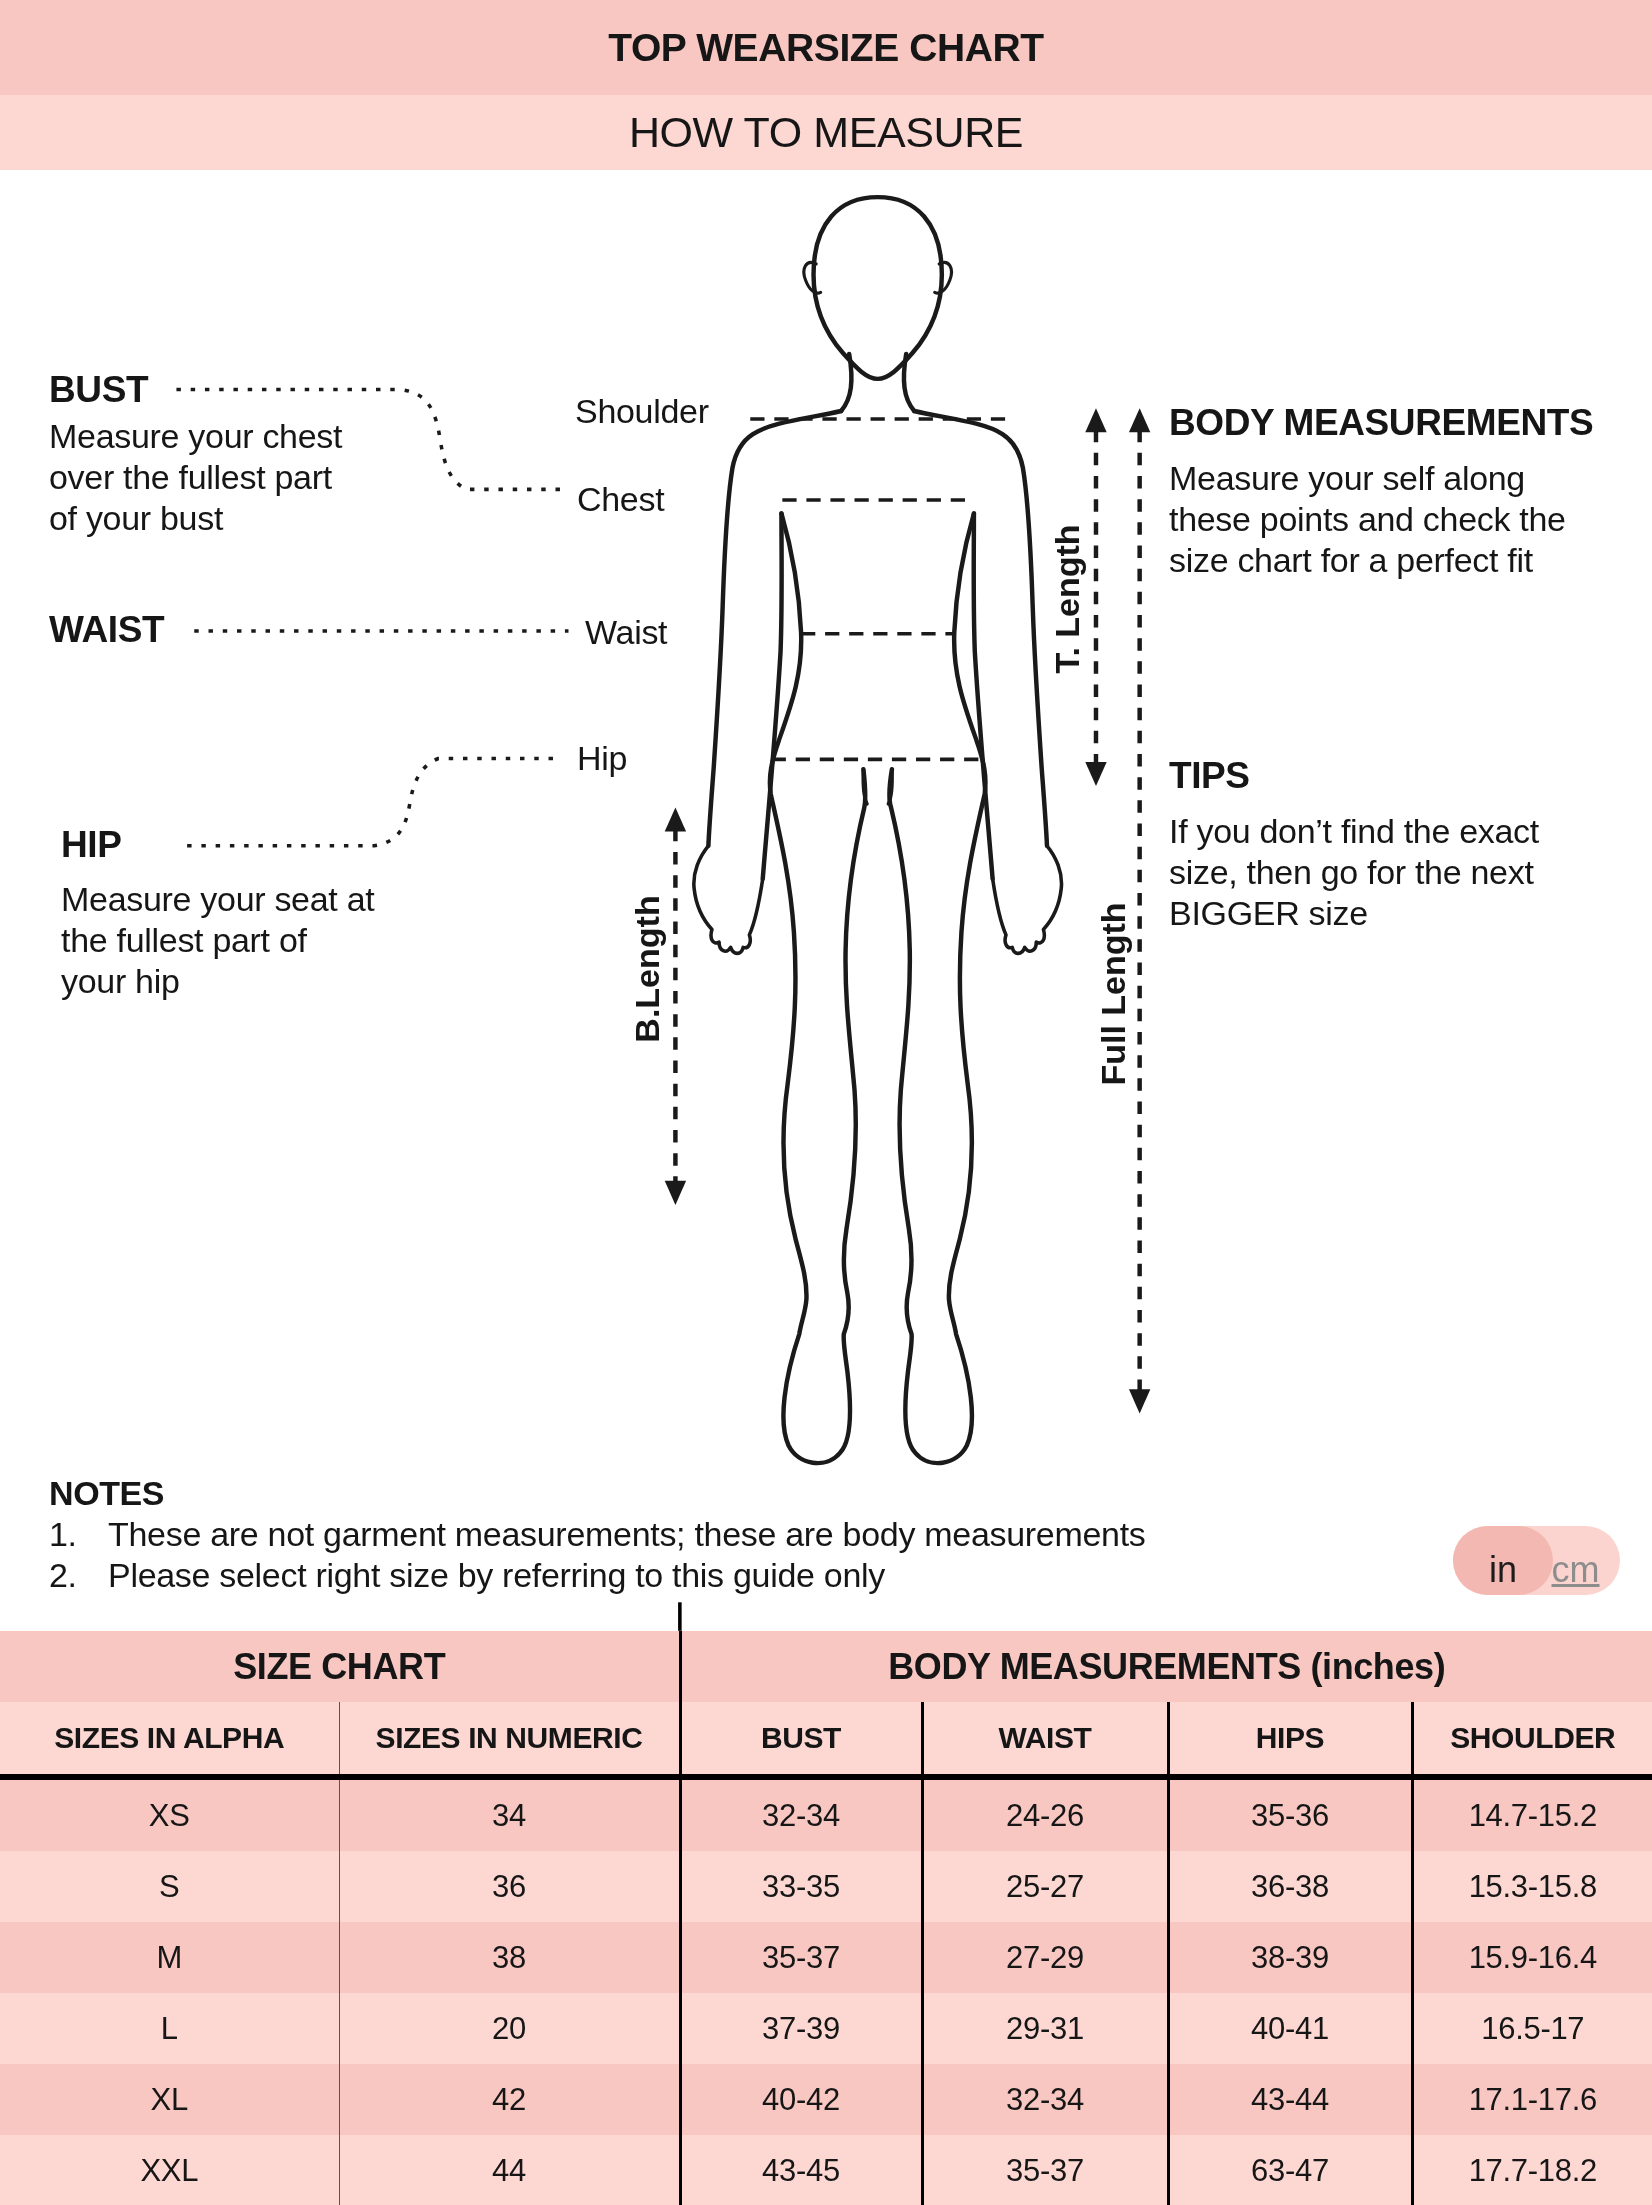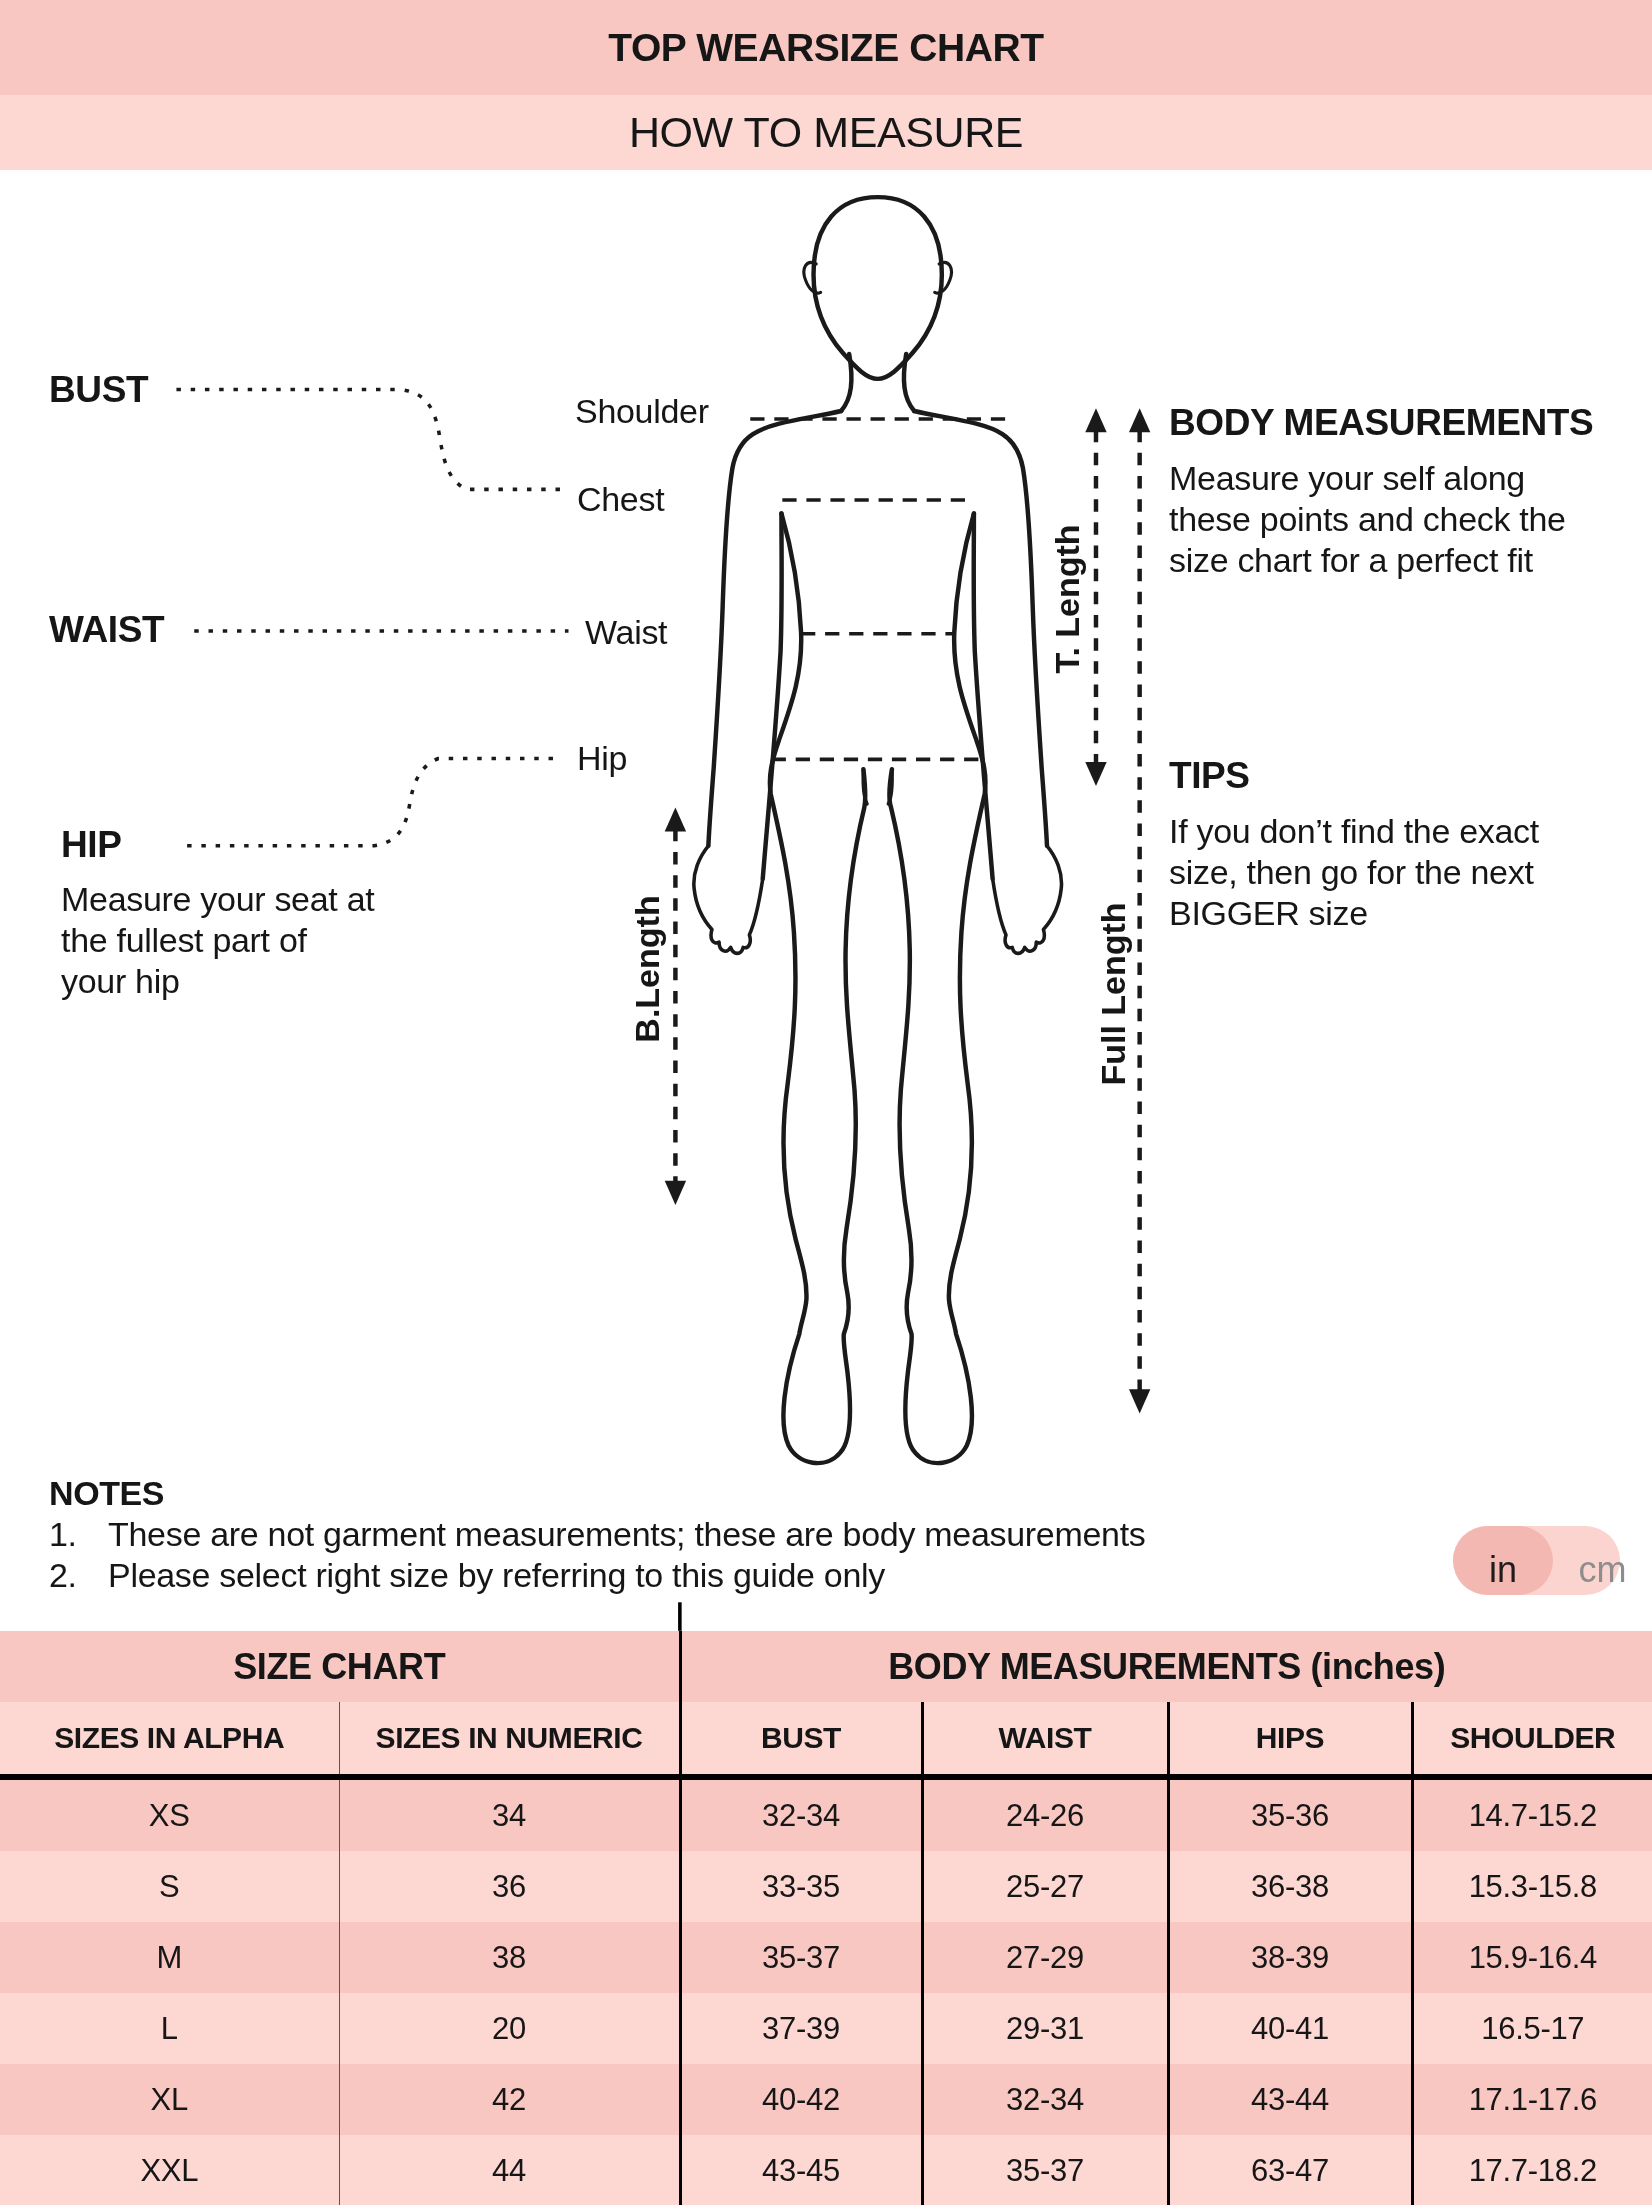--- a/index.html
+++ b/index.html
@@ -28,21 +28,21 @@
   
   .note{position:absolute;display:flex;font-size:34px;line-height:39px;letter-spacing:-0.3px;white-space:nowrap;}
   .note .num{width:59px;flex:none;}
   
   .toggle{position:absolute;left:1453px;top:1526px;width:167px;height:69px;background:var(--track);
           border-radius:36px;}
   .toggle .knob{position:absolute;left:0;top:0;width:100px;height:69px;border-radius:36px;background:var(--knob);}
   .toggle .opt{position:absolute;top:0;height:87px;display:flex;align-items:center;justify-content:center;
                font-size:36px;}
   .toggle .opt.in{left:0;width:100px;color:#1d1d1d;}
-  .toggle .opt.cm{left:116px;width:67px;color:var(--cm);}
+  .toggle .opt.cm{left:89px;width:67px;color:var(--cm);text-decoration:underline;}
   
   table.size{position:absolute;left:0;top:1631px;width:1652px;border-collapse:collapse;table-layout:fixed;}
   table.size th,table.size td{text-align:center;vertical-align:middle;padding:0;color:var(--ink);}
   tr.group th{height:71px;background:var(--pink-dark);font-size:36px;font-weight:bold;letter-spacing:-0.4px;}
   tr.cols th{height:72px;background:var(--pink-light);font-size:30px;font-weight:bold;letter-spacing:-0.4px;}
   table.size tbody td{height:71px;font-size:31px;letter-spacing:-0.3px;}
   tbody tr.row-dark td{background:var(--pink-dark);}
   tbody tr.row-light td{background:var(--pink-light);}
   tbody tr:first-child td{border-top:6.2px solid #000;}
   .d-thick{border-left:3.6px solid #000;}
@@ -104,20 +104,23 @@
 
     <g fill="none" stroke="#1a1a1a" stroke-width="4" stroke-dasharray="5 11">
       <path d="M 198 437 H 450 C 482 441 489 463 494 493 C 498 519 504 539 523 549 L 630 549"></path>
       <path d="M 218 708 H 638"></path>
       <path d="M 210 949 H 420 C 448 945 456 926 460 901 C 464 877 472 859 492 851 L 630 851"></path>
     </g>
     <path d="M 763 1798 V 1830" stroke="#000" stroke-width="4"></path>
   </svg>
 
   <div class="h" style="left:49px;top:370px">BUST</div>
+  <div class="p" style="left:49px;top:416px">Measure your chest
+over the fullest part
+of your bust</div>
   <div class="h" style="left:49px;top:610px">WAIST</div>
   <div class="h" style="left:61px;top:825px">HIP</div>
   <div class="p" style="left:61px;top:879px">Measure your seat at
 the fullest part of
 your hip</div>
 
   <div class="h" style="left:1169px;top:403px">BODY MEASUREMENTS</div>
   <div class="p" style="left:1169px;top:458px">Measure your self along
 these points and check the
 size chart for a perfect fit</div>

